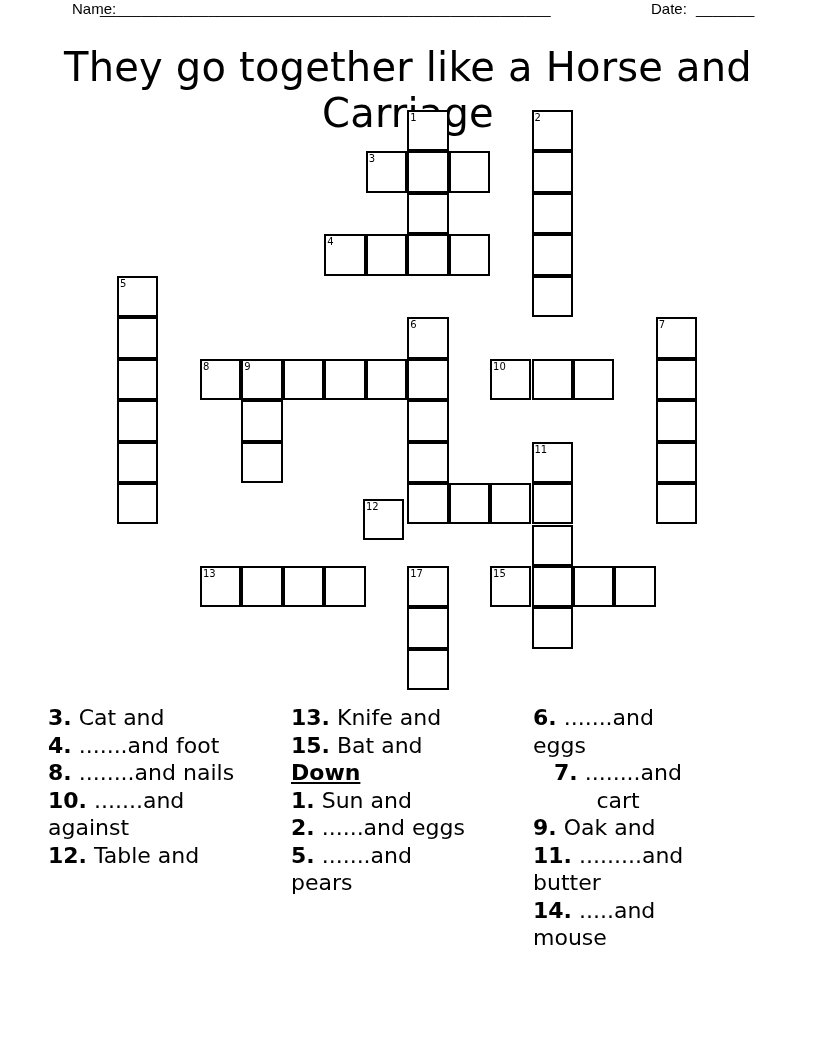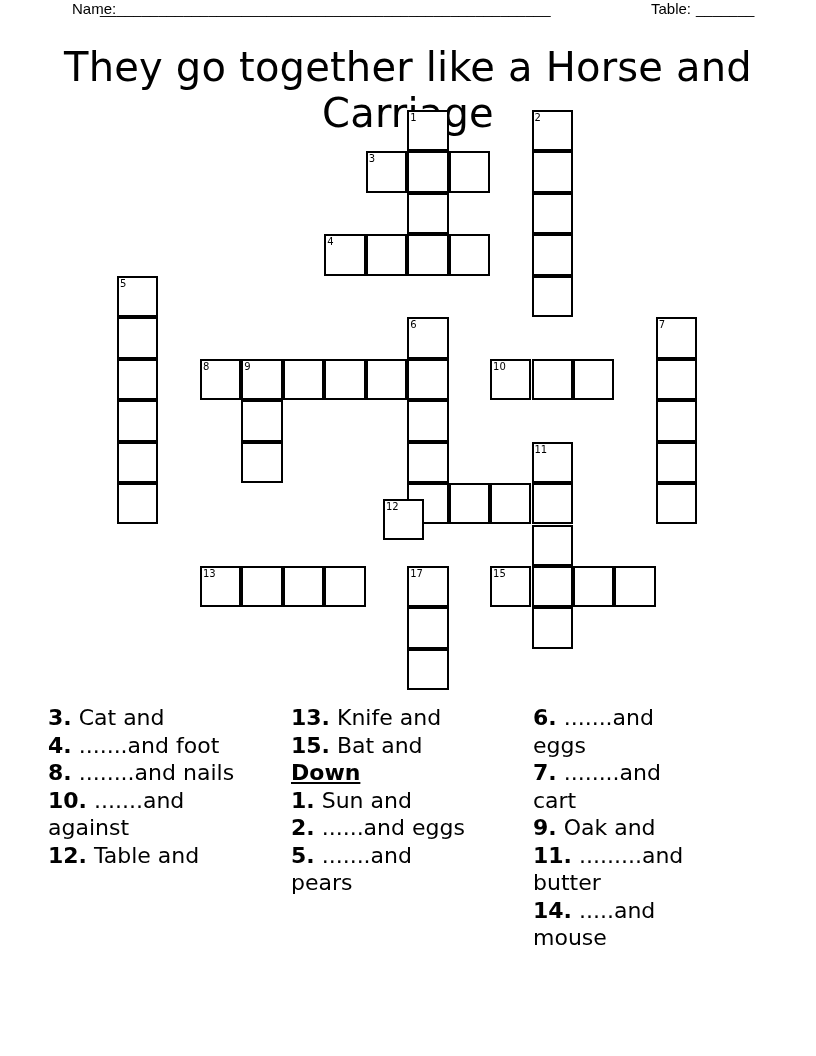--- a/index.html
+++ b/index.html
@@ -18,21 +18,21 @@
   .clues .heading { font-weight: bold; text-decoration: underline; }
   .clues .clue { }
   .clues .clue b { font-weight: bold; }
 </style>
 </head>
 <body>
 
 <div class="hdr">
   <span class="name-label">Name:</span>
   <span class="name-line">______________________________________________________</span>
-  <span class="date-label">Table:</span>
+  <span class="date-label">Date:</span>
   <span class="date-line">_______</span>
 </div>
 
 <div class="title">They go together like a Horse and Carriage</div>
 
 <div class="grid" id="grid">
     <div class="cell" style="left: 408.15px; top: 111px;">
       <span class="num">1</span>
     </div>
     <div class="cell" style="left: 408.15px; top: 152.45px;"></div>
@@ -92,21 +92,21 @@
     </div>
     <div class="cell" style="left: 532.5px; top: 359.7px;"></div>
     <div class="cell" style="left: 573.95px; top: 359.7px;"></div>
     <div class="cell" style="left: 532.5px; top: 442.6px;">
       <span class="num">11</span>
     </div>
     <div class="cell" style="left: 532.5px; top: 484.05px;"></div>
     <div class="cell" style="left: 532.5px; top: 525.5px;"></div>
     <div class="cell" style="left: 532.5px; top: 566.95px;"></div>
     <div class="cell" style="left: 532.5px; top: 608.4px;"></div>
-    <div class="cell" style="left: 384px; top: 484.05px; margin-top: 15px;">
+    <div class="cell" style="left: 364px; top: 484.05px; margin-top: 15px;">
       <span class="num">12</span>
     </div>
     <div class="cell" style="left: 449.6px; top: 484.05px;"></div>
     <div class="cell" style="left: 491.05px; top: 484.05px;"></div>
     <div class="cell" style="left: 200.9px; top: 566.95px;">
       <span class="num">13</span>
     </div>
     <div class="cell" style="left: 242.35px; top: 566.95px;"></div>
     <div class="cell" style="left: 283.8px; top: 566.95px;"></div>
     <div class="cell" style="left: 325.25px; top: 566.95px;"></div>
@@ -133,18 +133,18 @@
   <div class="col" style="left:291px;">
     <div class="clue"><b>13.</b><span> Knife and</span></div>
     <div class="clue"><b>15.</b><span> Bat and</span></div>
     <div class="heading">Down</div>
     <div class="clue"><b>1.</b><span> Sun and</span></div>
     <div class="clue"><b>2.</b><span> ......and eggs</span></div>
     <div class="clue" style="width:160px;"><b>5.</b><span> .......and pears</span></div>
   </div>
   <div class="col" style="left:533px;">
     <div class="clue" style="width:160px;"><b>6.</b><span> .......and eggs</span></div>
-    <div class="clue" style="width:170px;"><b>7.</b><span> ........and cart</span></div>
+    <div class="clue" style="width:170px;text-align:center;"><b>7.</b><span> ........and cart</span></div>
     <div class="clue"><b>9.</b><span> Oak and</span></div>
     <div class="clue" style="width:190px;"><b>11.</b><span> .........and butter</span></div>
     <div class="clue" style="width:160px;"><b>14.</b><span> .....and mouse</span></div>
   </div>
 </div>
 
 </body></html>

